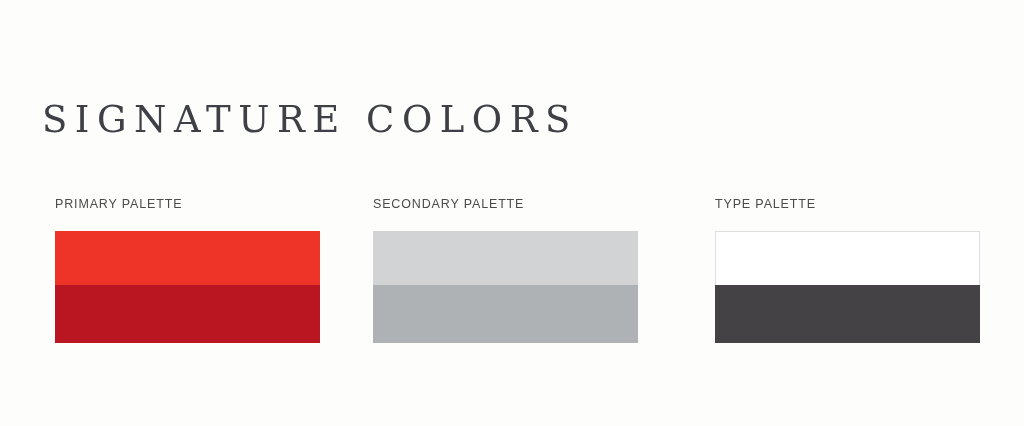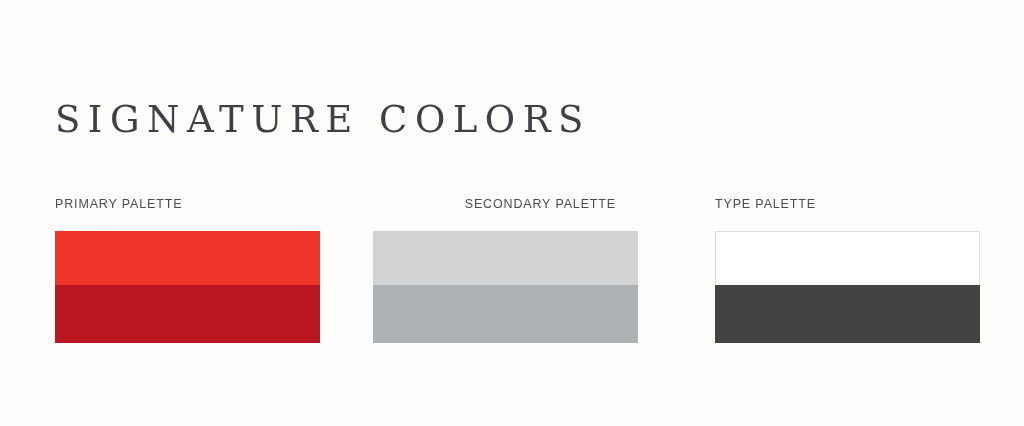--- a/index.html
+++ b/index.html
@@ -15,40 +15,40 @@
     position: relative;
   }
   .page {
     position: absolute;
     inset: 0;
   }
 
   
   .page-title {
     position: absolute;
-    left: 55px;
+    left: 42px;
     top: 74px;
     font-family: "DejaVu Serif", "Liberation Serif", serif;
     font-size: 37px;
     font-weight: 400;
     letter-spacing: 7.5px;
     color: #3e4045;
     line-height: 1.15;
     white-space: nowrap;
     -webkit-font-smoothing: antialiased;
   }
 
   
   .palette {
     position: absolute;
     top: 196px;
     width: 243px;
   }
   .palette-primary   { left: 55px; }
-  .palette-secondary { left: 373px; text-align: right; }
+  .palette-secondary { left: 373px; }
   .palette-type      { left: 693px; padding-left: 22px; }
 
   .palette-label {
     font-family: "Liberation Sans", sans-serif;
     font-size: 12.5px;
     font-weight: 400;
     letter-spacing: 0.85px;
     color: #4b4b4d;
     line-height: 16px;
     white-space: nowrap;

